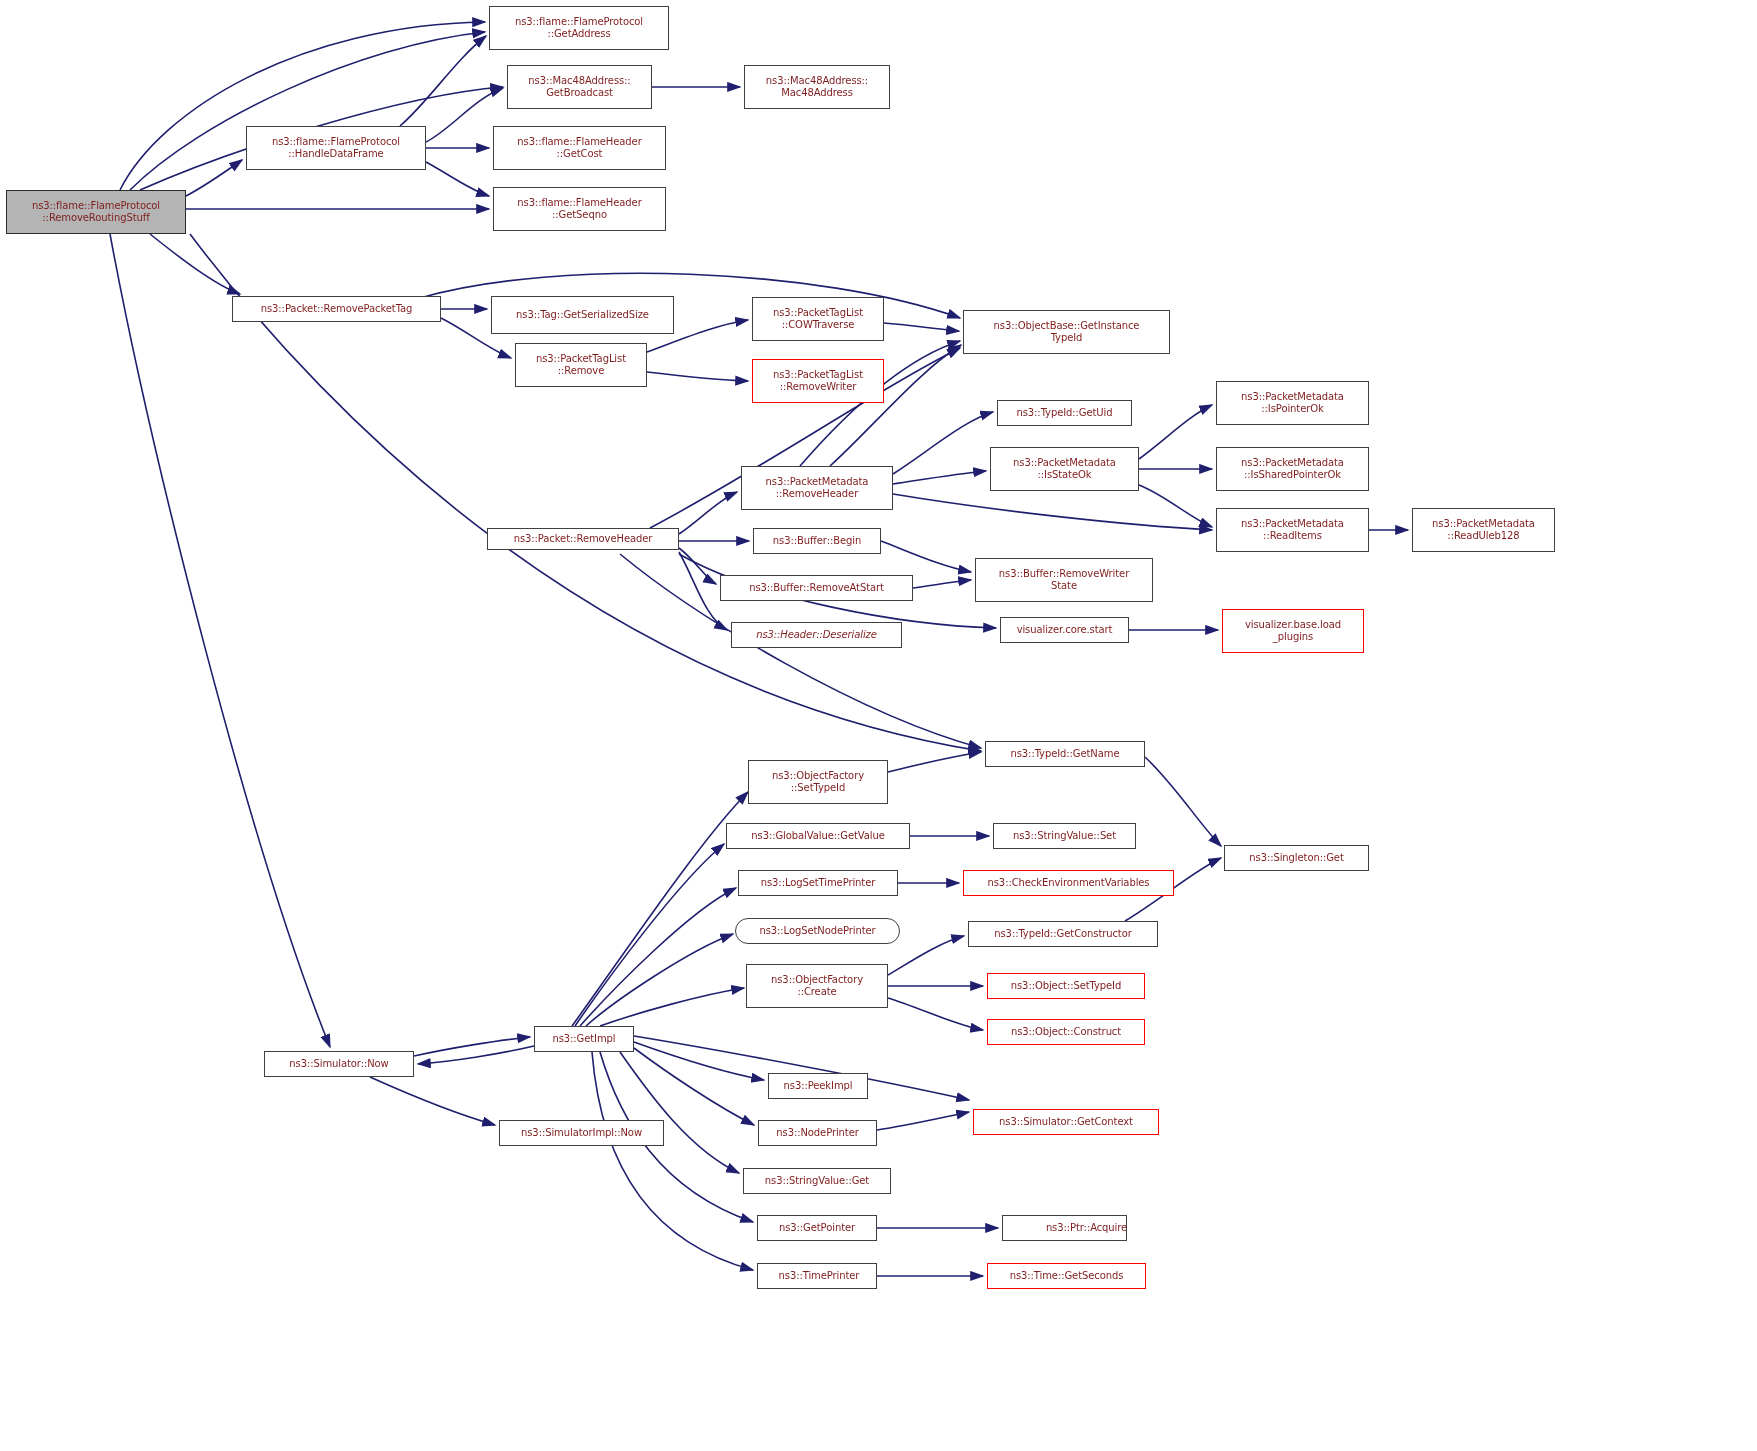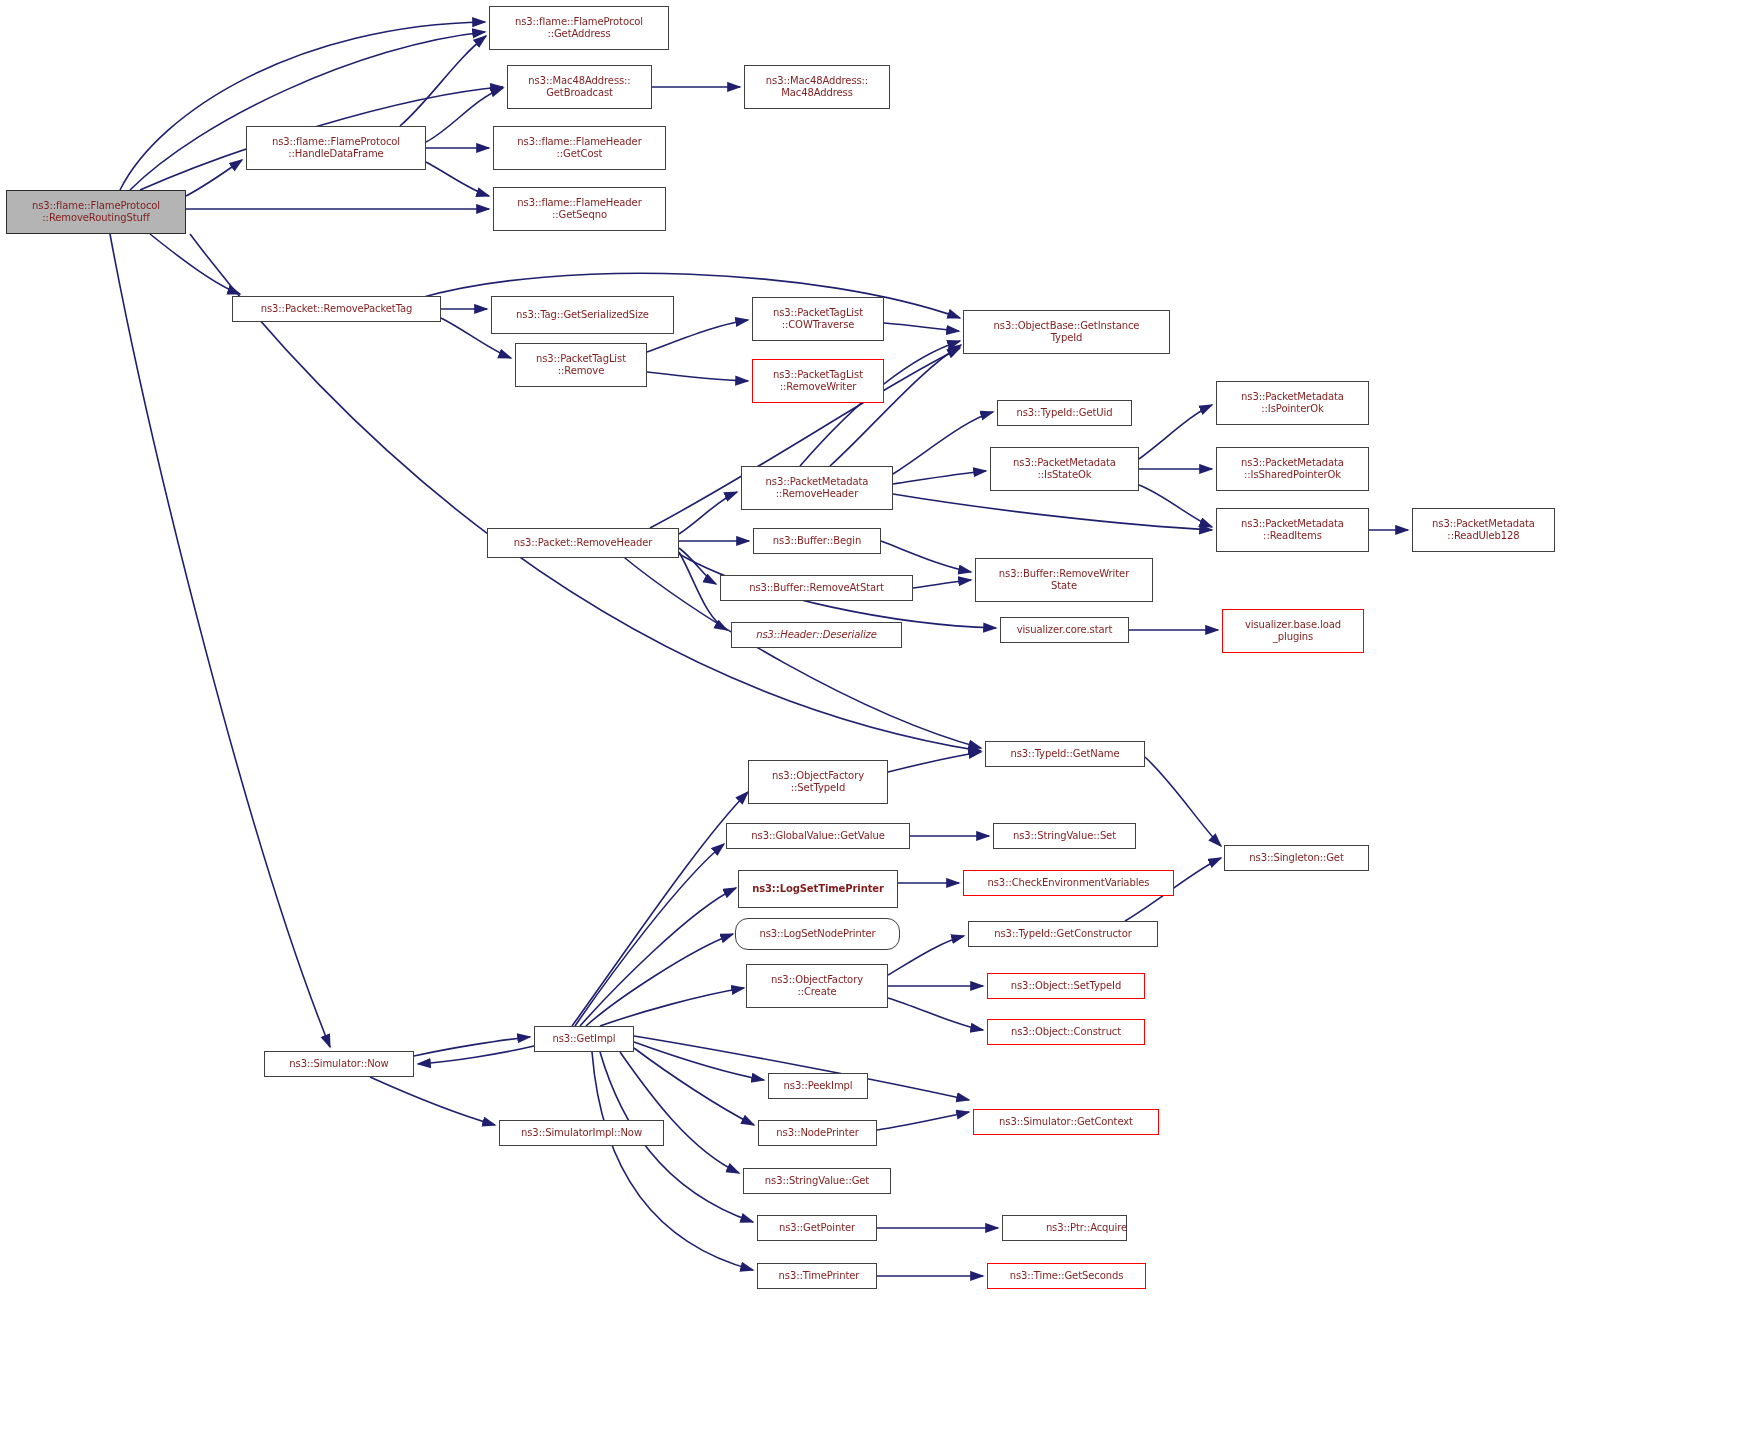--- a/index.html
+++ b/index.html
@@ -155,37 +155,37 @@
       <div class="node" style="left: 1216px; top: 381px; width: 153px; height: 44px;">ns3::PacketMetadata
 ::IsPointerOk</div>
       <div class="node" style="left: 1216px; top: 447px; width: 153px; height: 44px;">ns3::PacketMetadata
 ::IsSharedPointerOk</div>
       <div class="node" style="left: 1216px; top: 508px; width: 153px; height: 44px;">ns3::PacketMetadata
 ::ReadItems</div>
       <div class="node" style="left: 1412px; top: 508px; width: 143px; height: 44px;">ns3::PacketMetadata
 ::ReadUleb128</div>
       <div class="node" style="left: 741px; top: 466px; width: 152px; height: 44px;">ns3::PacketMetadata
 ::RemoveHeader</div>
-      <div class="node" style="left: 487px; top: 528px; width: 192px; height: 30px;">ns3::Packet::RemoveHeader</div>
+      <div class="node" style="left: 487px; top: 528px; width: 192px; height: 22px;">ns3::Packet::RemoveHeader</div>
       <div class="node" style="left: 753px; top: 528px; width: 128px; height: 26px;">ns3::Buffer::Begin</div>
       <div class="node" style="left: 720px; top: 575px; width: 193px; height: 26px;">ns3::Buffer::RemoveAtStart</div>
       <div class="node" style="left: 975px; top: 558px; width: 178px; height: 44px;">ns3::Buffer::RemoveWriter
 State</div>
       <div class="node" style="left: 731px; top: 622px; width: 171px; height: 26px; font-style: italic;">ns3::Header::Deserialize</div>
       <div class="node" style="left: 1000px; top: 617px; width: 129px; height: 26px;">visualizer.core.start</div>
       <div class="node warn" style="left: 1222px; top: 609px; width: 142px; height: 44px;">visualizer.base.load
 _plugins</div>
       <div class="node" style="left: 985px; top: 741px; width: 160px; height: 26px;">ns3::TypeId::GetName</div>
       <div class="node" style="left: 748px; top: 760px; width: 140px; height: 44px;">ns3::ObjectFactory
 ::SetTypeId</div>
       <div class="node" style="left: 726px; top: 823px; width: 184px; height: 26px;">ns3::GlobalValue::GetValue</div>
       <div class="node" style="left: 993px; top: 823px; width: 143px; height: 26px;">ns3::StringValue::Set</div>
-      <div class="node" style="left: 738px; top: 870px; width: 160px; height: 38px; font-weight: bold;">ns3::LogSetTimePrinter</div>
+      <div class="node" style="left: 738px; top: 870px; width: 160px; height: 26px;">ns3::LogSetTimePrinter</div>
       <div class="node warn" style="left: 963px; top: 870px; width: 211px; height: 26px;">ns3::CheckEnvironmentVariables</div>
-      <div class="node" style="left: 735px; top: 918px; width: 165px; height: 32px; border-radius: 13px;">ns3::LogSetNodePrinter</div>
+      <div class="node" style="left: 735px; top: 918px; width: 165px; height: 26px; border-radius: 13px;">ns3::LogSetNodePrinter</div>
       <div class="node" style="left: 968px; top: 921px; width: 190px; height: 26px;">ns3::TypeId::GetConstructor</div>
       <div class="node" style="left: 1224px; top: 845px; width: 145px; height: 26px;">ns3::Singleton::Get</div>
       <div class="node" style="left: 746px; top: 964px; width: 142px; height: 44px;">ns3::ObjectFactory
 ::Create</div>
       <div class="node warn" style="left: 987px; top: 973px; width: 158px; height: 26px;">ns3::Object::SetTypeId</div>
       <div class="node warn" style="left: 987px; top: 1019px; width: 158px; height: 26px;">ns3::Object::Construct</div>
       <div class="node" style="left: 534px; top: 1026px; width: 100px; height: 26px;">ns3::GetImpl</div>
       <div class="node" style="left: 768px; top: 1073px; width: 100px; height: 26px;">ns3::PeekImpl</div>
       <div class="node warn" style="left: 973px; top: 1095px; width: 186px; height: 26px; margin-top: 14px;">ns3::Simulator::GetContext</div>
       <div class="node" style="left: 758px; top: 1120px; width: 119px; height: 26px;">ns3::NodePrinter</div>

